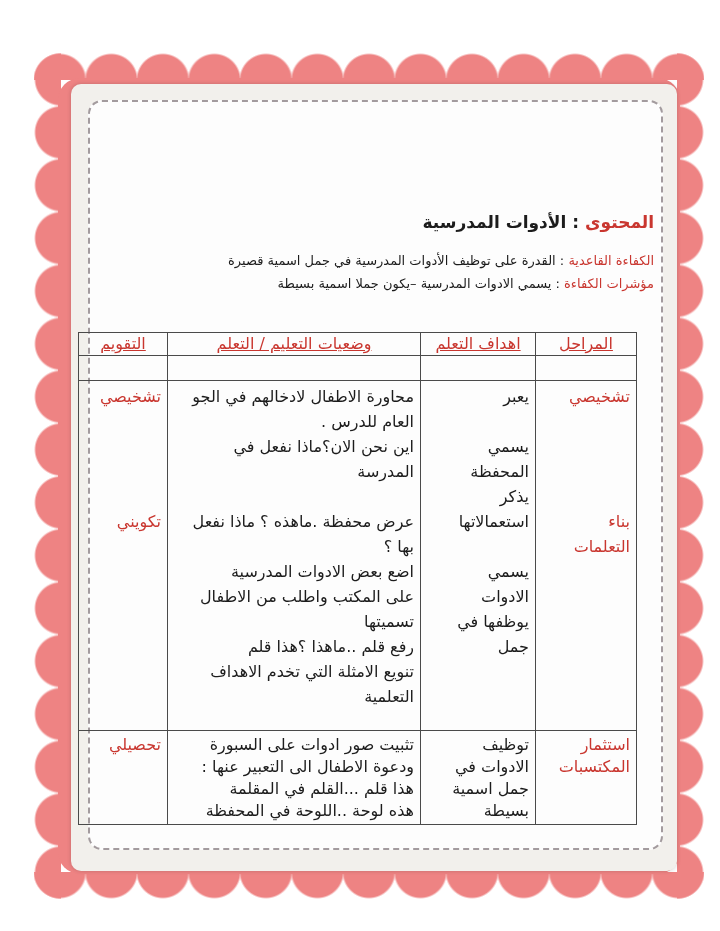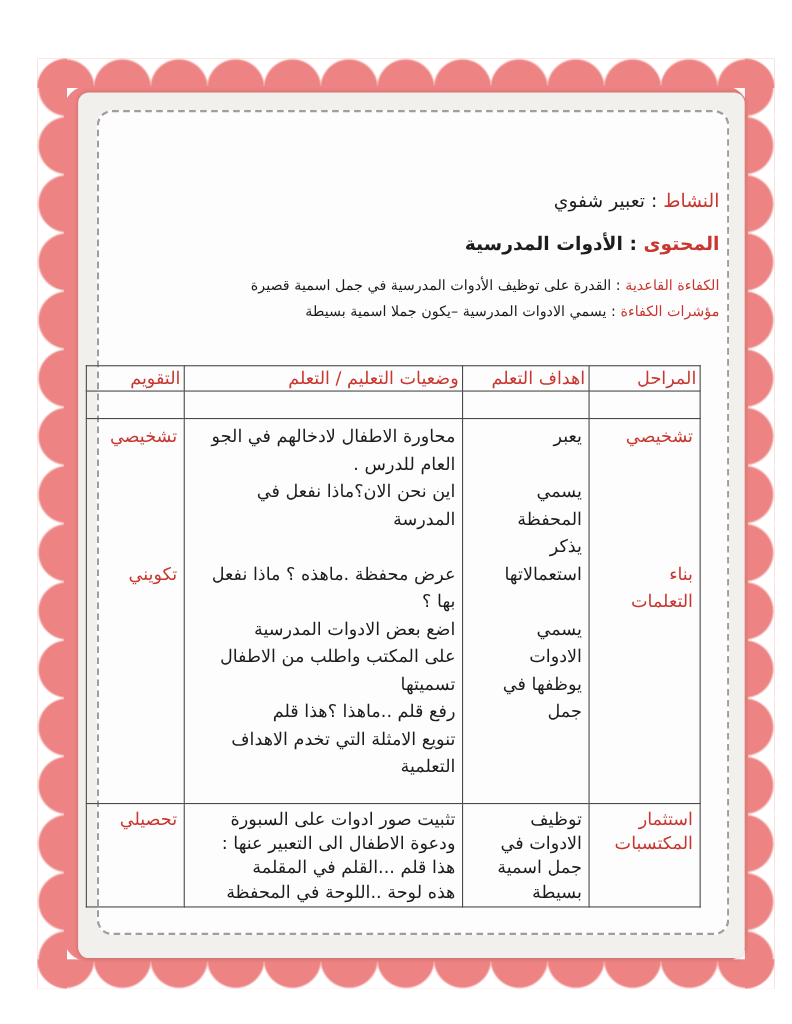--- a/index.html
+++ b/index.html
@@ -32,21 +32,21 @@
   .content{position:absolute;left:0;top:0;width:720px;height:931px;direction:rtl;}
   .hline{position:absolute;right:66px;white-space:nowrap;font-size:17px;line-height:26px;}
   .hline.small{font-size:13px;}
   .red{color:#c9362f;}
   .num{color:#8f9c7d;}
   .gap{display:inline-block;width:60px;}
   
   table.lesson{position:absolute;left:78px;top:332px;width:558px;
     border-collapse:collapse;table-layout:fixed;direction:rtl;font-size:16px;}
   table.lesson td{border:1px solid #4a4a4a;vertical-align:top;overflow:hidden;}
-  tr.thead td{height:22px;color:#c9362f;padding:0 3px;line-height:21px;white-space:nowrap;}
+  tr.thead td{height:22px;text-align:center;color:#c9362f;padding:0 3px;line-height:21px;white-space:nowrap;text-decoration:underline;}
   tr.spacer td{height:22px;}
   tr.body1 td{height:346px;}
   tr.body2 td{height:90px;}
   td.cell{white-space:pre-line;text-align:right;padding:3px 6px 0 2px;}
   tr.body1 td.cell{line-height:25px;padding-left:16px;}
   tr.body2 td.cell{line-height:22px;}
   td.redcell{color:#c9362f;}
 </style>
 </head>
 <body>
@@ -58,23 +58,20 @@
   <div class="sc sc-left"></div>
   <div class="sc sc-right"></div>
   <div class="frame-core"></div>
 
   <div class="sheet"></div>
   <div class="stitch"></div>
 
   <div class="content">
 
 
-    <div class="hline" style="top:170px;">
-      <span class="red">النشاط</span><span> : تعبير شفوي</span>
-    </div>
 
     <div class="hline" style="top:209px;font-weight:bold;">
       <span class="red">المحتوى</span><span> : الأدوات المدرسية</span>
     </div>
 
     <div class="hline small" style="top:248px;">
       <span class="red">الكفاءة القاعدية</span><span> : القدرة على توظيف الأدوات المدرسية في جمل اسمية قصيرة</span>
     </div>
 
     <div class="hline small" style="top:271px;margin-left:24px;">

